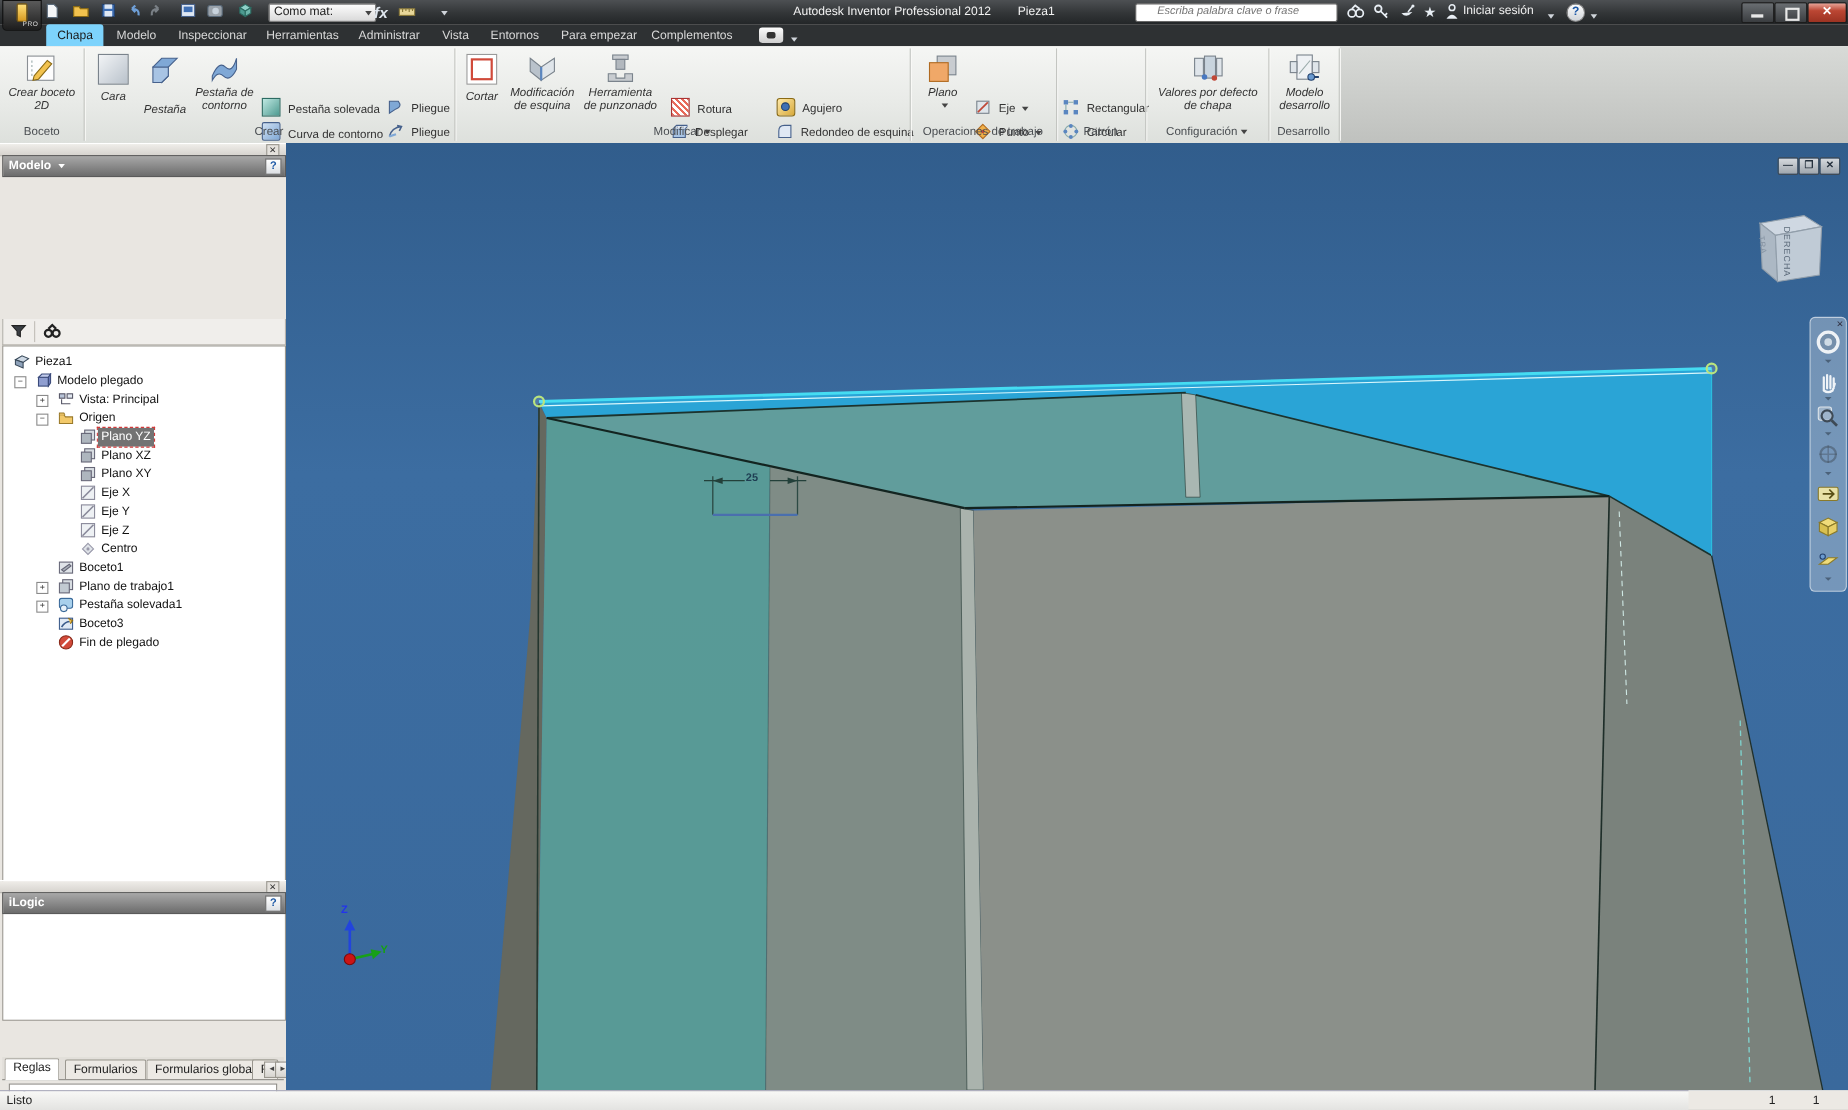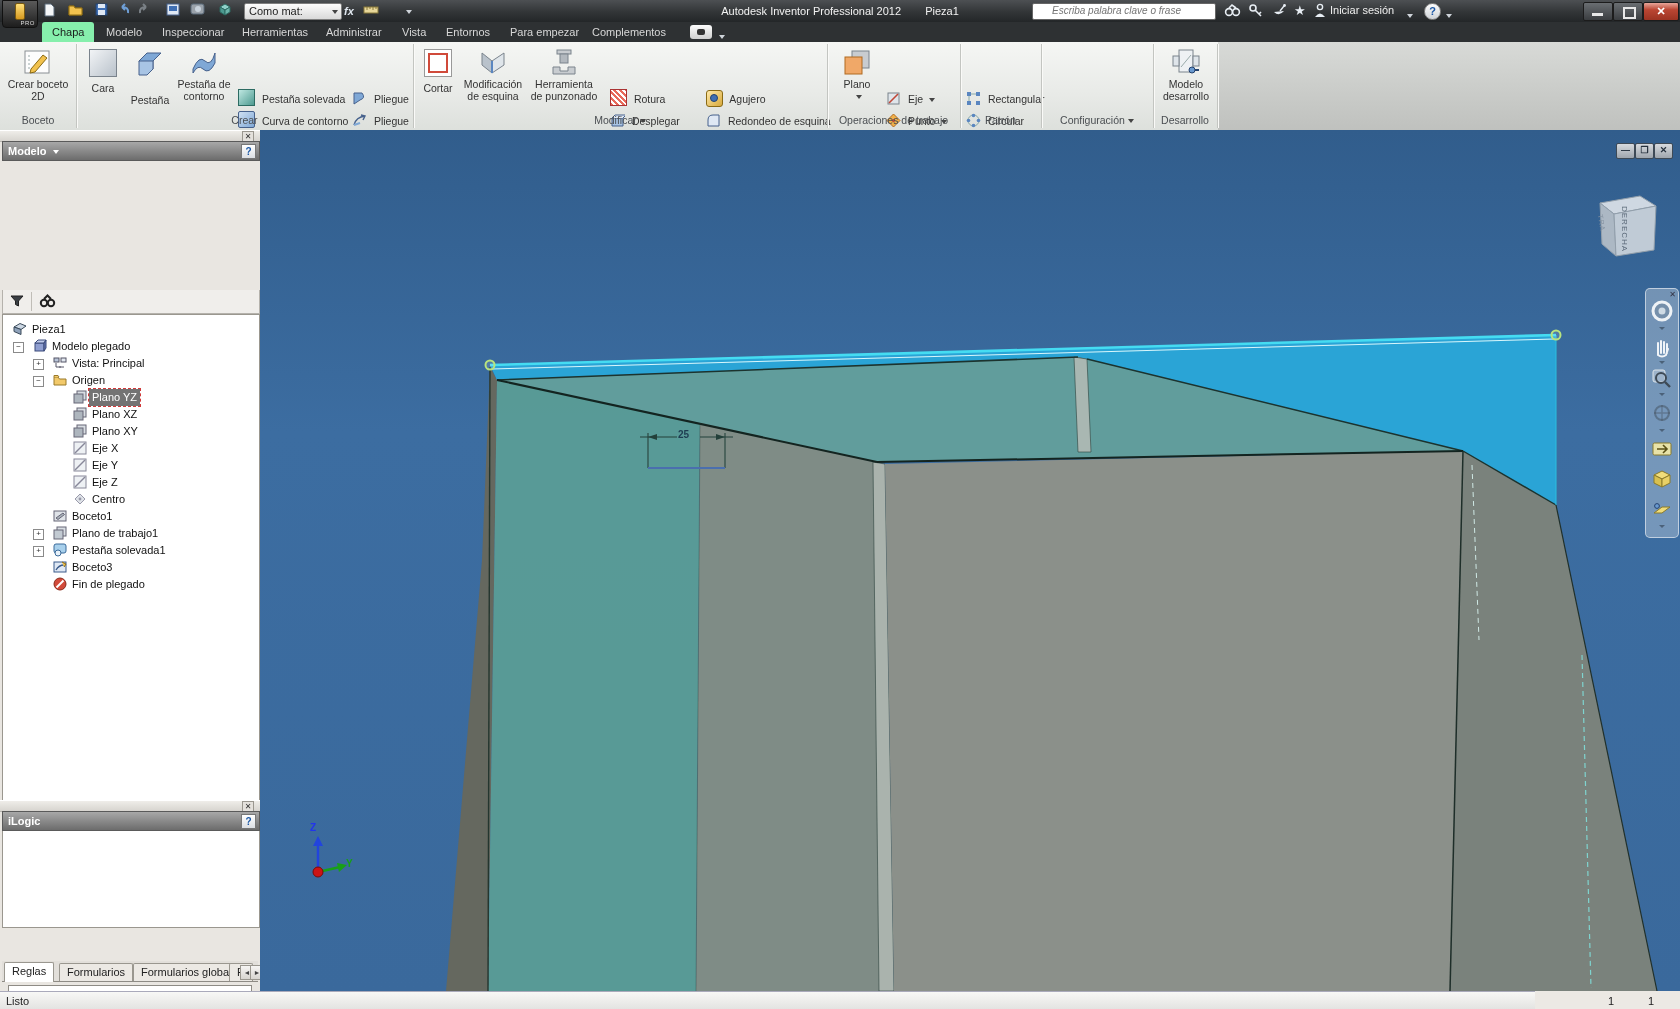--- a/index.html
+++ b/index.html
@@ -3,22 +3,22 @@
 <meta charset="utf-8">
 <style>
   html,body{margin:0;padding:0;background:#888;}
   #app{position:relative;width:1680px;height:1009px;overflow:hidden;
        font-family:"Liberation Sans",sans-serif;font-size:11px;color:#222;
        background:#ece9e4;user-select:none;}
   .abs{position:absolute;}
   
   #titlebar{left:0;top:0;width:1680px;height:22px;
     background:linear-gradient(#4d5053,#323537 55%,#232628);color:#e8e8e8;}
-  .qat-ic{top:3px;width:18px;height:16px;border-radius:2px;text-align:center;line-height:16px;
-    font-size:11px;color:#dfe6ee;}
+  .qat-ic{top:3px;width:18px;height:16px;border-radius:2px;line-height:16px;
+    font-size:14px;color:#dfe6ee;}
   #logo{left:2px;top:0;width:34px;height:26px;background:linear-gradient(#5a5a5a,#1d1d1d);
     border:1px solid #111;border-radius:0 0 4px 4px;z-index:5;}
   #logo .ibar{position:absolute;left:12px;top:2px;width:8px;height:15px;
     background:linear-gradient(#ffe07a,#d79a20);border:1px solid #7a5a10;border-radius:2px;}
   #logo .pro{position:absolute;right:2px;bottom:1px;font-size:6px;color:#ddd;letter-spacing:.5px;}
   .combo{top:3px;height:15px;background:linear-gradient(#fdfdfd,#d9d9d9);border:1px solid #7f7f7f;
     border-radius:2px;color:#222;line-height:15px;padding:0 4px;}
   .caret{display:inline-block;width:0;height:0;border-left:3px solid transparent;
     border-right:3px solid transparent;border-top:4px solid #cfd4da;vertical-align:middle;margin-left:3px;}
   .caret.dark{border-top-color:#444;}
@@ -36,32 +36,32 @@
   .winbtn{top:2px;width:28px;height:17px;border:1px solid #1c1c1c;border-radius:2px;
     background:linear-gradient(#6a6e72,#3a3d40);}
   .winbtn .bar{position:absolute;left:8px;bottom:4px;width:11px;height:3px;background:#e8e8e8;}
   .winbtn .sq{position:absolute;left:9px;top:4px;width:9px;height:8px;border:2px solid #e8e8e8;}
   .winbtn.close{background:linear-gradient(#e8a599,#bb4633 40%,#9c3322);}
   .winbtn .x{position:absolute;left:0;top:0;width:100%;height:100%;color:#fff;font-size:11px;
     text-align:center;line-height:16px;font-weight:bold;}
   
   #tabrow{left:0;top:22px;width:1680px;height:20px;background:#2e3133;}
   .rtab{position:absolute;top:0;height:20px;line-height:20px;padding:0 10px;color:#d8d8d8;}
-  .rtab.active{background:#86efac;color:#1a1a1a;border-radius:3px 3px 0 0;}
+  .rtab.active{background:#7dd3fc;color:#1a1a1a;border-radius:3px 3px 0 0;}
   #media-ic{left:690px;top:3px;width:22px;height:14px;background:linear-gradient(#fdfdfd,#cfcfcf);
     border-radius:3px;}
   #media-ic .lens{position:absolute;left:7px;top:4px;width:8px;height:6px;background:#333;border-radius:2px;}
   
   #ribbon{left:0;top:42px;width:1680px;height:88px;
     background:linear-gradient(#f5f6f4,#e8eae7 60%,#dde0dc);border-bottom:1px solid #9aa0a4;}
   #ribbon-empty{left:1218px;top:0;width:462px;height:88px;
     background:linear-gradient(#d8dad7,#bfc1be);}
   .pdiv{top:2px;width:1px;height:84px;background:#c3c5c1;box-shadow:1px 0 0 #fafaf8;}
   .ptitle{top:71px;height:15px;text-align:center;color:#4a4e52;font-size:10.5px;line-height:15px;}
-  .bigbtn{top:3px;height:66px;border-radius:3px;text-align:center;}
+  .bigbtn{top:3px;height:66px;border-radius:3px;text-align:center;font-style:italic;}
   .bigbtn .bic{margin:2px auto 1px auto;width:30px;height:30px;position:relative;}
   .bigbtn .blbl{font-size:10.5px;line-height:12px;color:#333;}
   .smbtn{position:absolute;height:20px;line-height:20px;font-size:10.5px;color:#333;white-space:nowrap;}
   .smbtn .sic{display:inline-block;width:15px;height:15px;vertical-align:-3px;margin-right:4px;position:relative;}
   .ic-sheet{background:linear-gradient(135deg,#cfe0f2,#7fa8d6);border:1px solid #46618c;border-radius:2px;}
   .ic-steel{background:linear-gradient(135deg,#f2f4f6,#b9c2cb);border:1px solid #7a838c;}
   .ic-tealcube{background:linear-gradient(135deg,#bfe8e2,#4d9a90);border:1px solid #2c6b62;}
   .ic-gold{background:linear-gradient(135deg,#ffe9a8,#d7a93c);border:1px solid #8a6a14;}
   .ic-red{background:#fff;border:1px solid #999;}
   .ic-red::after{content:"";position:absolute;left:3px;top:3px;right:3px;bottom:3px;border:2px solid #d04a3a;}
@@ -476,20 +476,32 @@
             <path d="M1 12 L5 3 L5 12 z" fill="#c04898"></path>
             <path d="M14 12 L10 3 L10 12 z" fill="#4878c0"></path>
             <path d="M7.5 1 v13" stroke="#555" stroke-dasharray="2,1.5"></path>
           </svg>
       </span>
       <span>Simetría</span>
     </div>
     <div class="abs pdiv" style="left:1041px"></div>
     <div class="abs ptitle" style="left:960px;width:81px">Patrón</div>
 
+    <div class="abs bigbtn" style="left:1046px;width:104px">
+      <div class="bic">
+        <svg width="30" height="30" viewBox="0 0 30 30">
+            <rect x="3" y="6" width="8" height="16" fill="#dfe5ea" stroke="#7a838c"></rect>
+            <rect x="12" y="4" width="10" height="20" fill="#c8d4de" stroke="#7a838c"></rect>
+            <rect x="23" y="6" width="5" height="16" fill="#dfe5ea" stroke="#7a838c"></rect>
+            <circle cx="12" cy="23" r="2.5" fill="#4878c0"></circle>
+            <circle cx="21" cy="24" r="2.5" fill="#c04838"></circle>
+          </svg>
+      </div>
+      <div class="blbl">Valores por defecto de chapa</div>
+    </div>
     <div class="abs pdiv" style="left:1153px"></div>
     <div class="abs ptitle" style="left:1041px;width:112px">
       <span>Configuración</span><span class="caret dark"></span>
     </div>
 
     <div class="abs bigbtn" style="left:1157px;width:58px">
       <div class="bic">
         <svg width="30" height="30" viewBox="0 0 30 30">
             <rect x="8" y="3" width="14" height="22" fill="#eef1f4" stroke="#7a838c"></rect>
             <rect x="2" y="9" width="6" height="10" fill="#dfe5ea" stroke="#7a838c"></rect>

